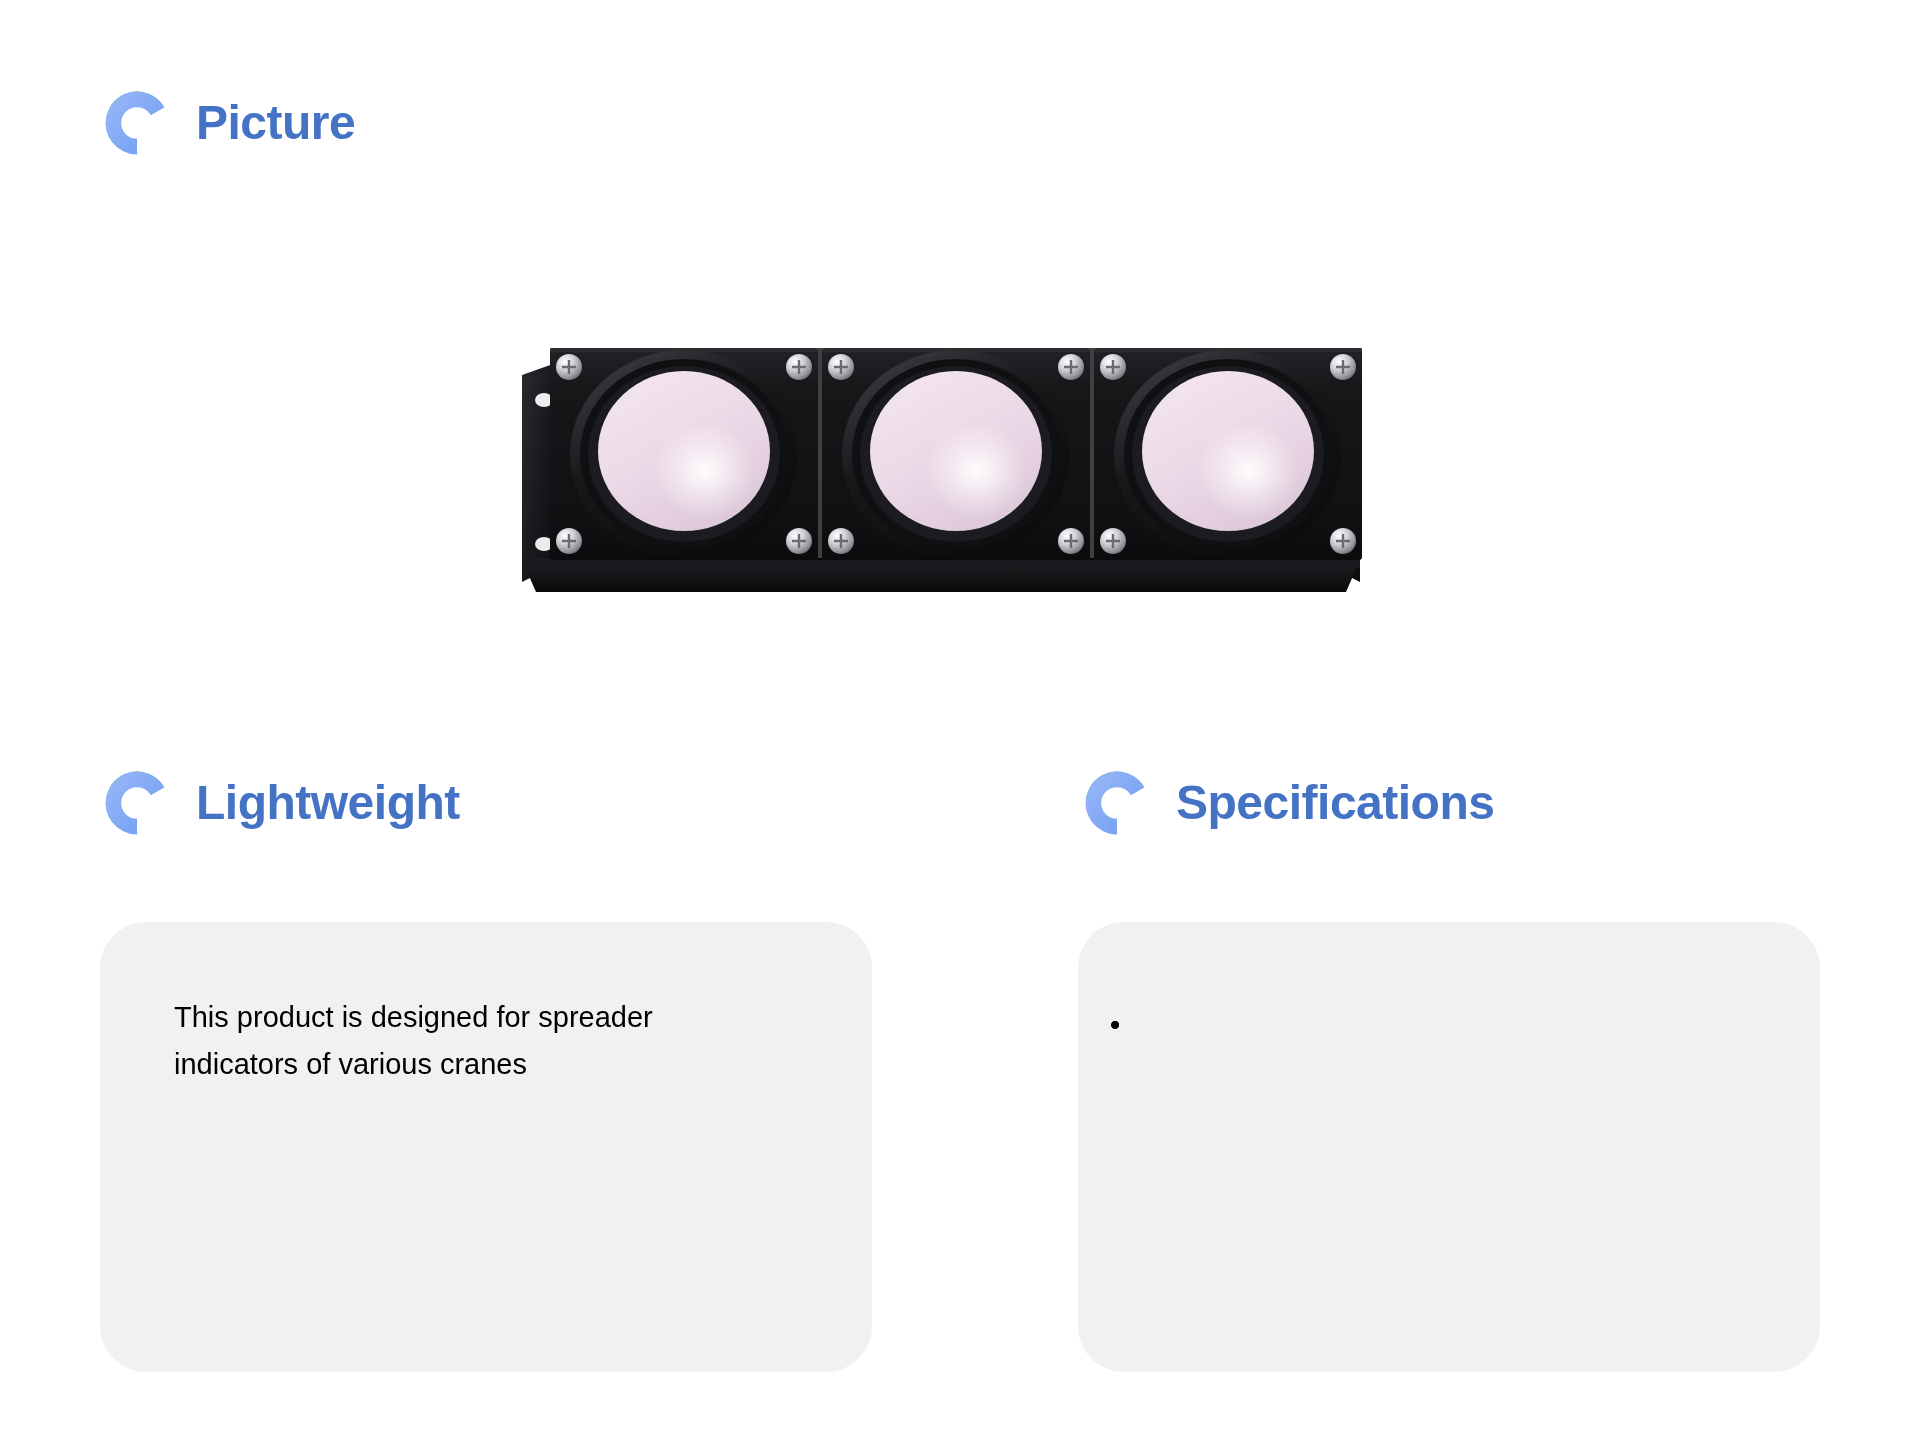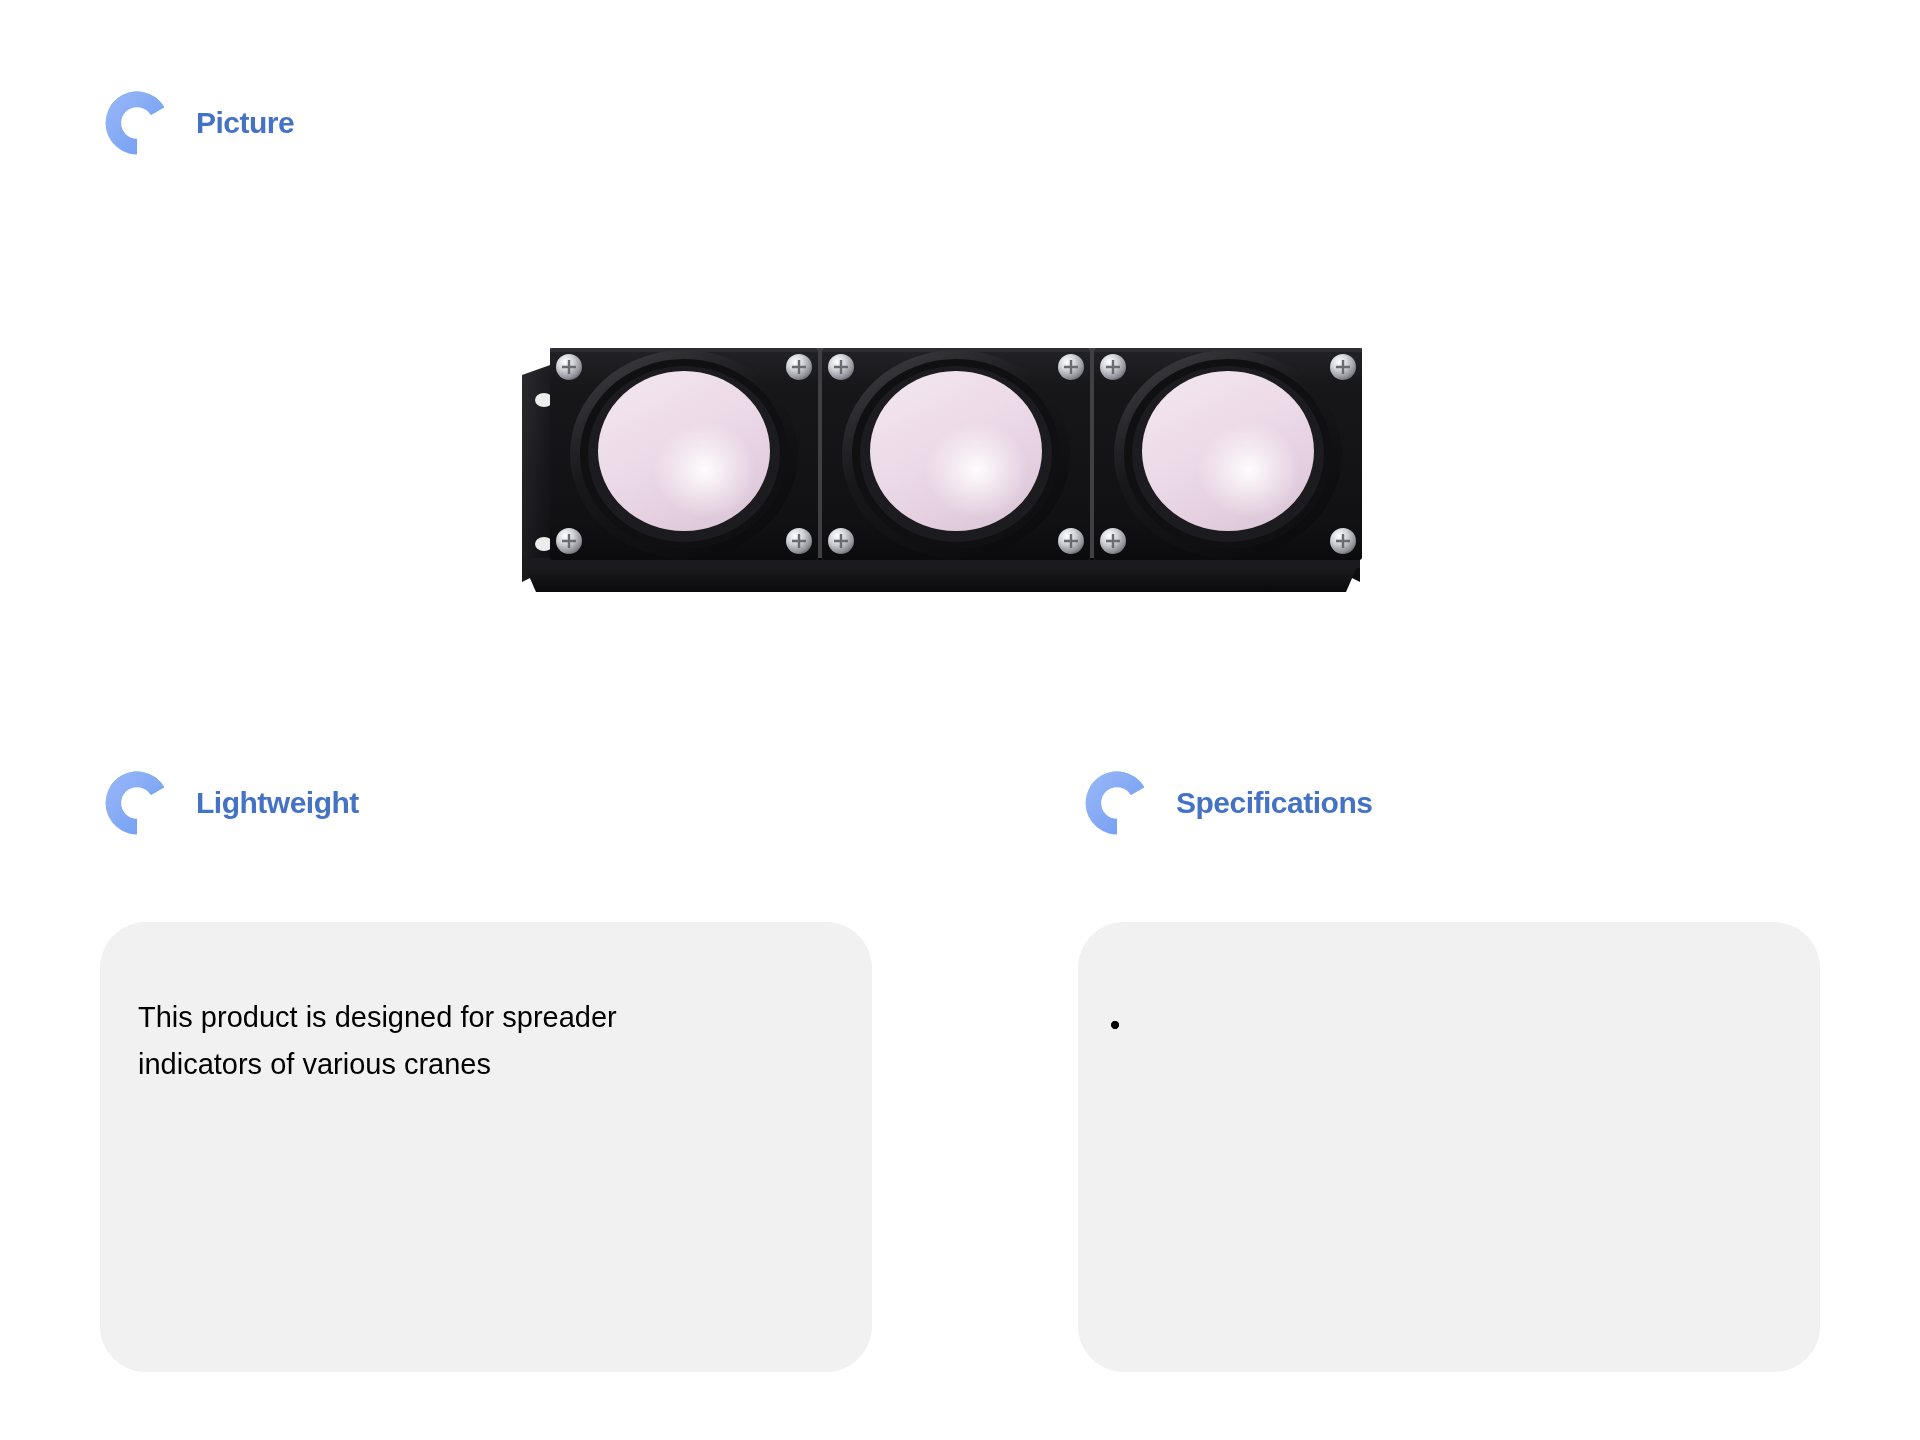--- a/index.html
+++ b/index.html
@@ -31,39 +31,39 @@
   .head-specifications { left: 1084px; top: 770px; }
 
   .brand-mark {
     width: 66px;
     height: 66px;
     flex: 0 0 66px;
     display: block;
   }
 
   .section-title {
-    font-size: 30px;
+    font-size: 48px;
     font-weight: bold;
     color: #4472c4;
     letter-spacing: -0.5px;
     line-height: 1;
     white-space: nowrap;
   }
 
   
   .card {
     position: absolute;
     background: #f1f1f1;
     border-radius: 46px;
   }
   .card-applications   { left: 100px;  top: 922px; width: 772px;  height: 450px; }
   .card-specifications { left: 1078px; top: 922px; width: 742px;  height: 450px; }
 
   .card-body {
-    padding: 72px 44px 0 38px;
+    padding: 72px 44px 0 74px;
   }
   .card-specifications .card-body {
     padding: 72px 30px 0 22px;
   }
 
   .para {
     font-size: 29px;
     color: #000000;
     line-height: 1.62;
     max-width: 600px;

